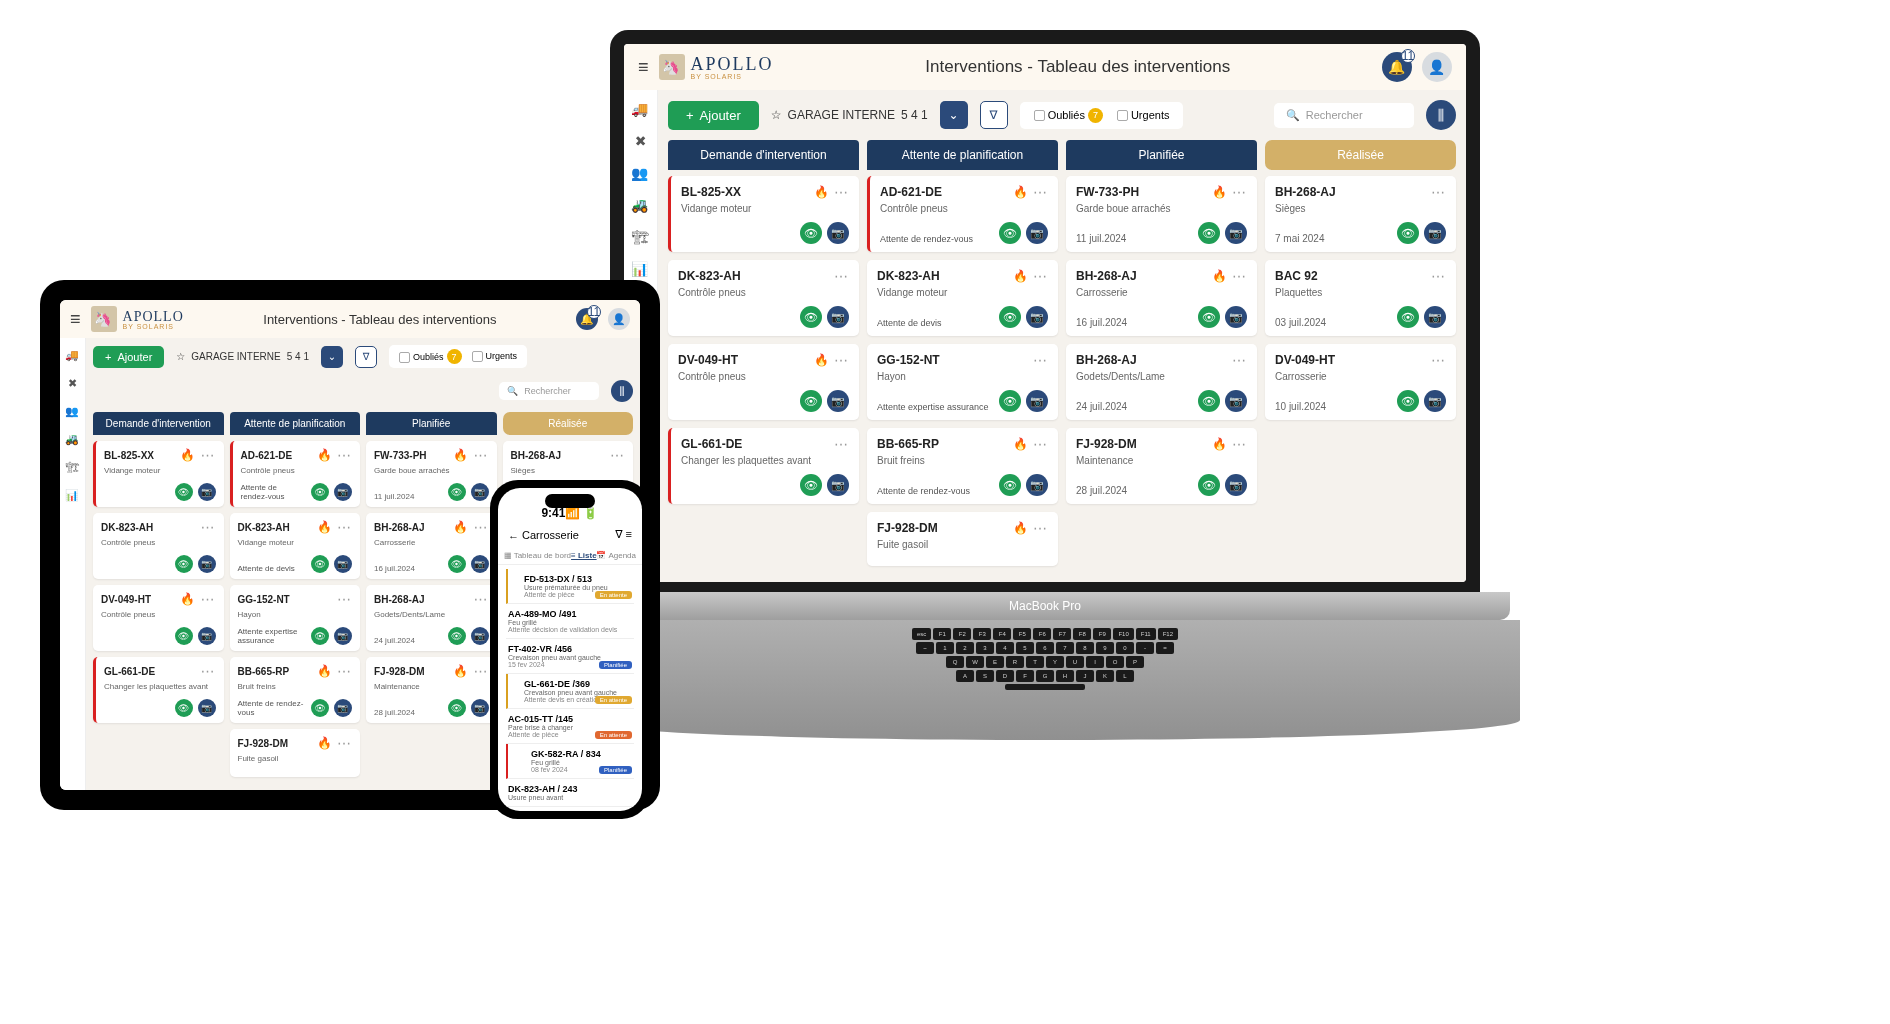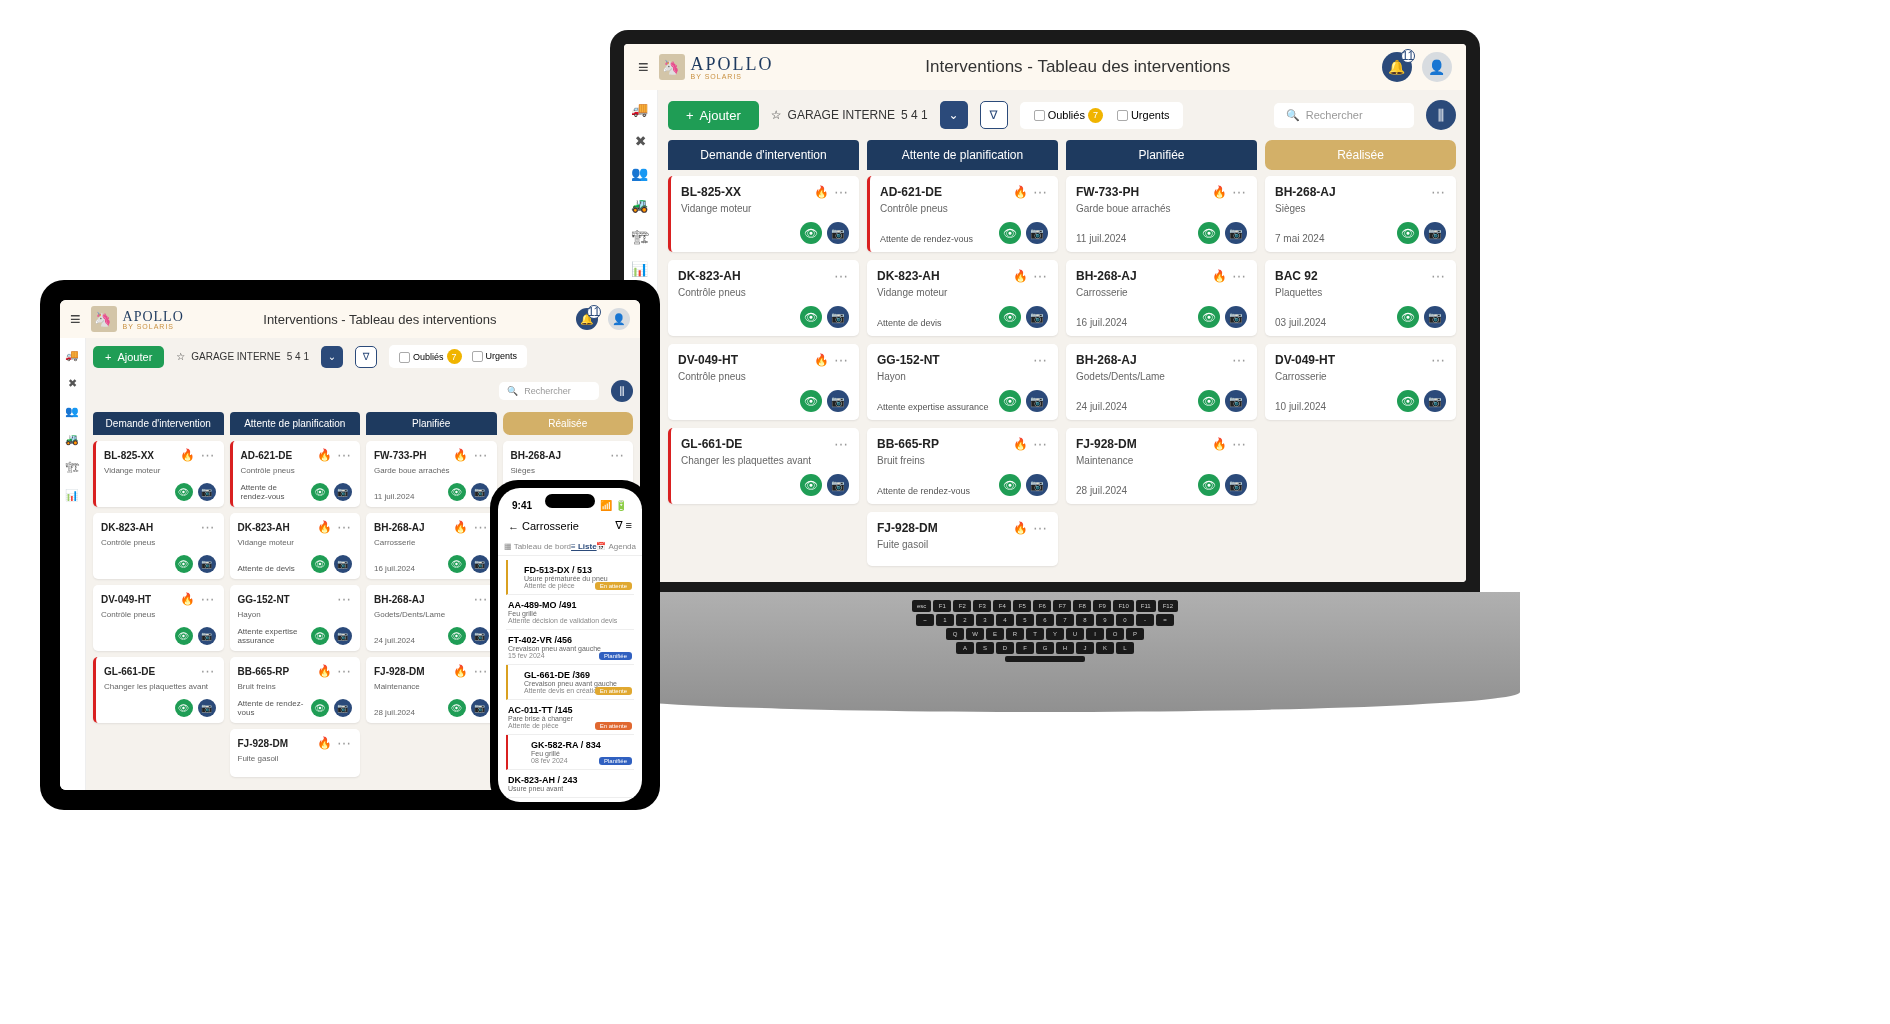--- a/index.html
+++ b/index.html
@@ -89,21 +89,21 @@
 .card-status.small{font-size:8px;}
 .card-date { font-size: 10px; color: #666; }
 .card-date.small{font-size:8px;}
 .mini-btns { display: flex; gap: 5px; }
 .mini-btn { width: 22px; height: 22px; border-radius: 50%; display:flex;align-items:center;justify-content:center;color:#fff;font-size:11px;cursor:pointer;}
 .mini-btn.small{width:18px;height:18px;font-size:9px;}
 .mini-btn.green { background: #1f9d55; }
 .mini-btn.blue { background: #2b4a7a; }
 
 
-.phone-statusbar { display:flex;justify-content:space-between;padding:12px 14px 2px;font-size:10px;font-weight:600;}
+.phone-statusbar { display:flex;justify-content:center;padding:18px 14px 2px;font-size:12px;font-weight:600;}
 .phone-header { display:flex;align-items:center;justify-content:space-between;padding:6px 10px;font-size:11px;}
 .phone-back{cursor:pointer;}
 .phone-tabs { display:flex;justify-content:space-around;padding:4px 6px;font-size:8px;border-bottom:1px solid #eee;}
 .phone-tab { color:#888;display:flex;align-items:center;gap:3px;cursor:pointer;}
 .phone-tab.active { color:#2b4a7a;font-weight:600;text-decoration:underline;}
 .phone-list { padding: 4px 8px; max-height: 260px; overflow:hidden;}
 .phone-item { border-bottom:1px solid #eee;padding:5px 2px;position:relative;}
 .phone-item.urgent-left{border-left:2px solid #d9a020;padding-left:16px;}
 .phone-item.red-left{border-left:2px solid #d92020;padding-left:23px;}
 .phone-item-title{font-size:9px;font-weight:700;}
@@ -445,20 +445,23 @@
                       </div>
                     </div>
                   </div>
                 </div>
               </div>
             </div>
         </div>
       </div>
     </div>
   </div>
+  <div class="laptop-base">
+      <span>MacBook Pro</span>
+    </div>
   <div class="laptop-keyboard">
     <div class="kbd-row">
         <div class="key">esc</div>
         <div class="key">F1</div>
         <div class="key">F2</div>
         <div class="key">F3</div>
         <div class="key">F4</div>
         <div class="key">F5</div>
         <div class="key">F6</div>
         <div class="key">F7</div>
@@ -876,21 +879,21 @@
             <div class="phone-item-extra">15 fev 2024</div>
             <div class="phone-badge blue">Planifiée</div>
           </div>
           <div class="phone-item urgent-left">
             <div class="phone-item-title">GL-661-DE /369</div>
             <div class="phone-item-sub">Crevaison pneu avant gauche</div>
             <div class="phone-item-extra">Attente devis en création</div>
             <div class="phone-badge yellow">En attente</div>
           </div>
           <div class="phone-item ">
-            <div class="phone-item-title">AC-011-TT /145</div>
+            <div class="phone-item-title">AC-015-TT /145</div>
             <div class="phone-item-sub">Pare brise à changer</div>
             <div class="phone-item-extra">Attente de pièce</div>
             <div class="phone-badge orange">En attente</div>
           </div>
           <div class="phone-item red-left">
             <div class="phone-item-title">GK-582-RA / 834</div>
             <div class="phone-item-sub">Feu grillé</div>
             <div class="phone-item-extra">08 fev 2024</div>
             <div class="phone-badge blue">Planifiée</div>
           </div>

